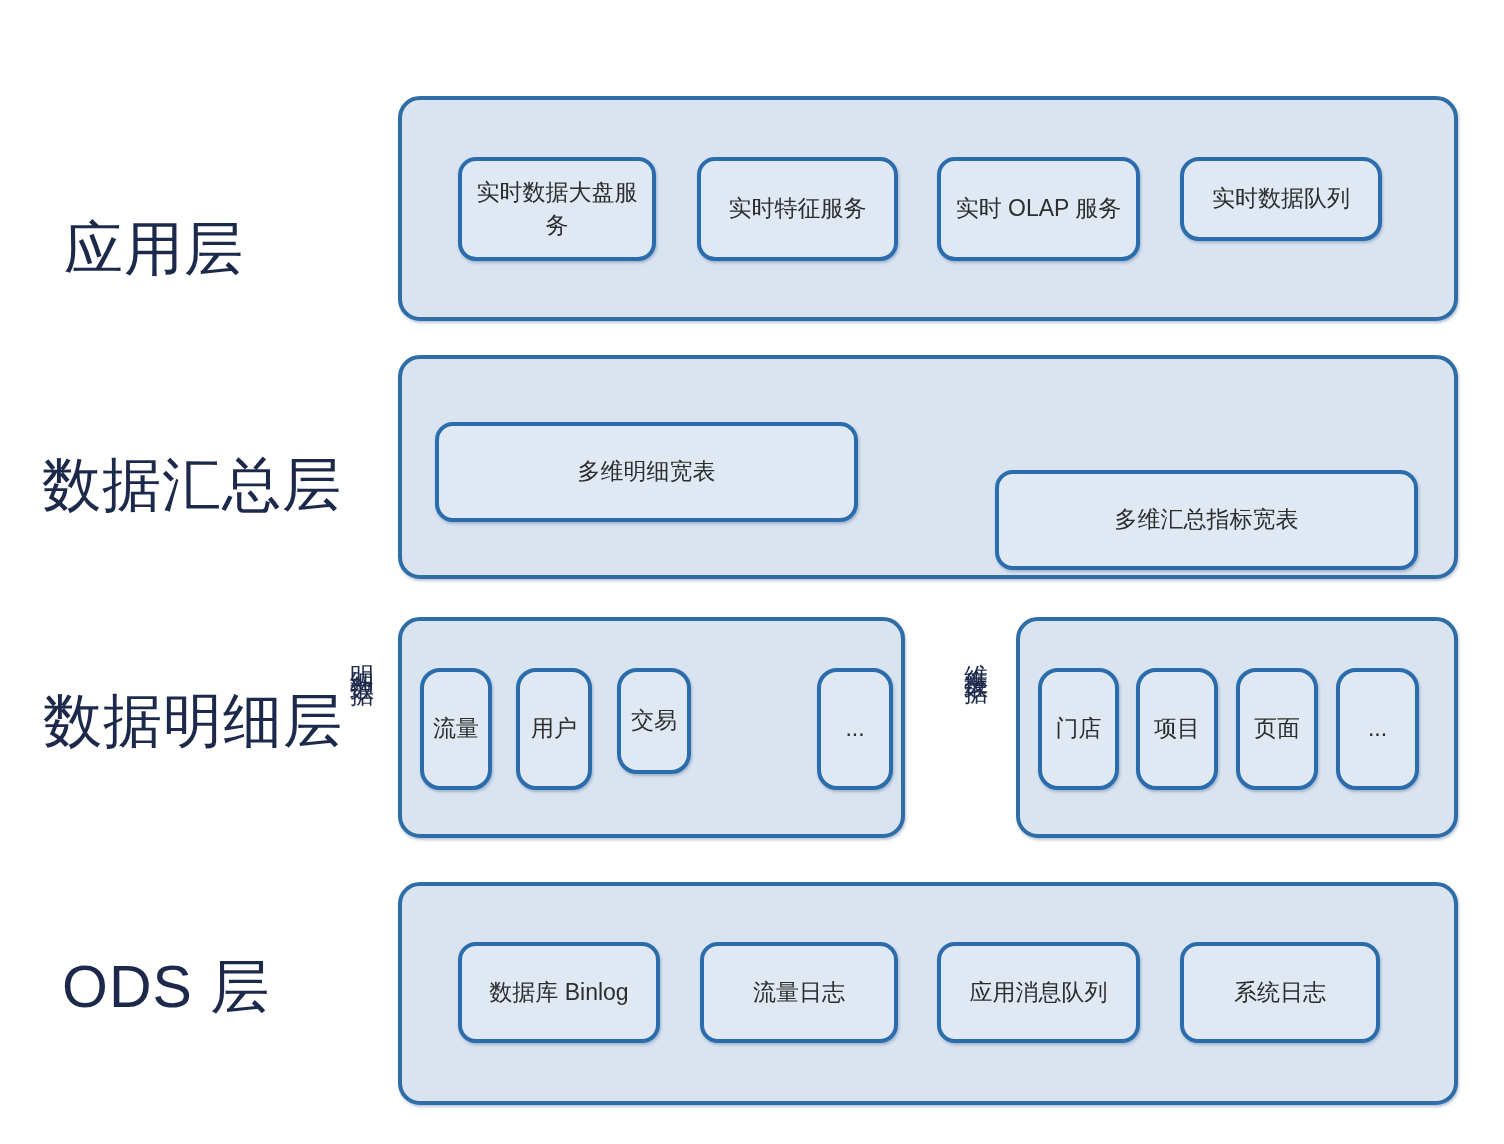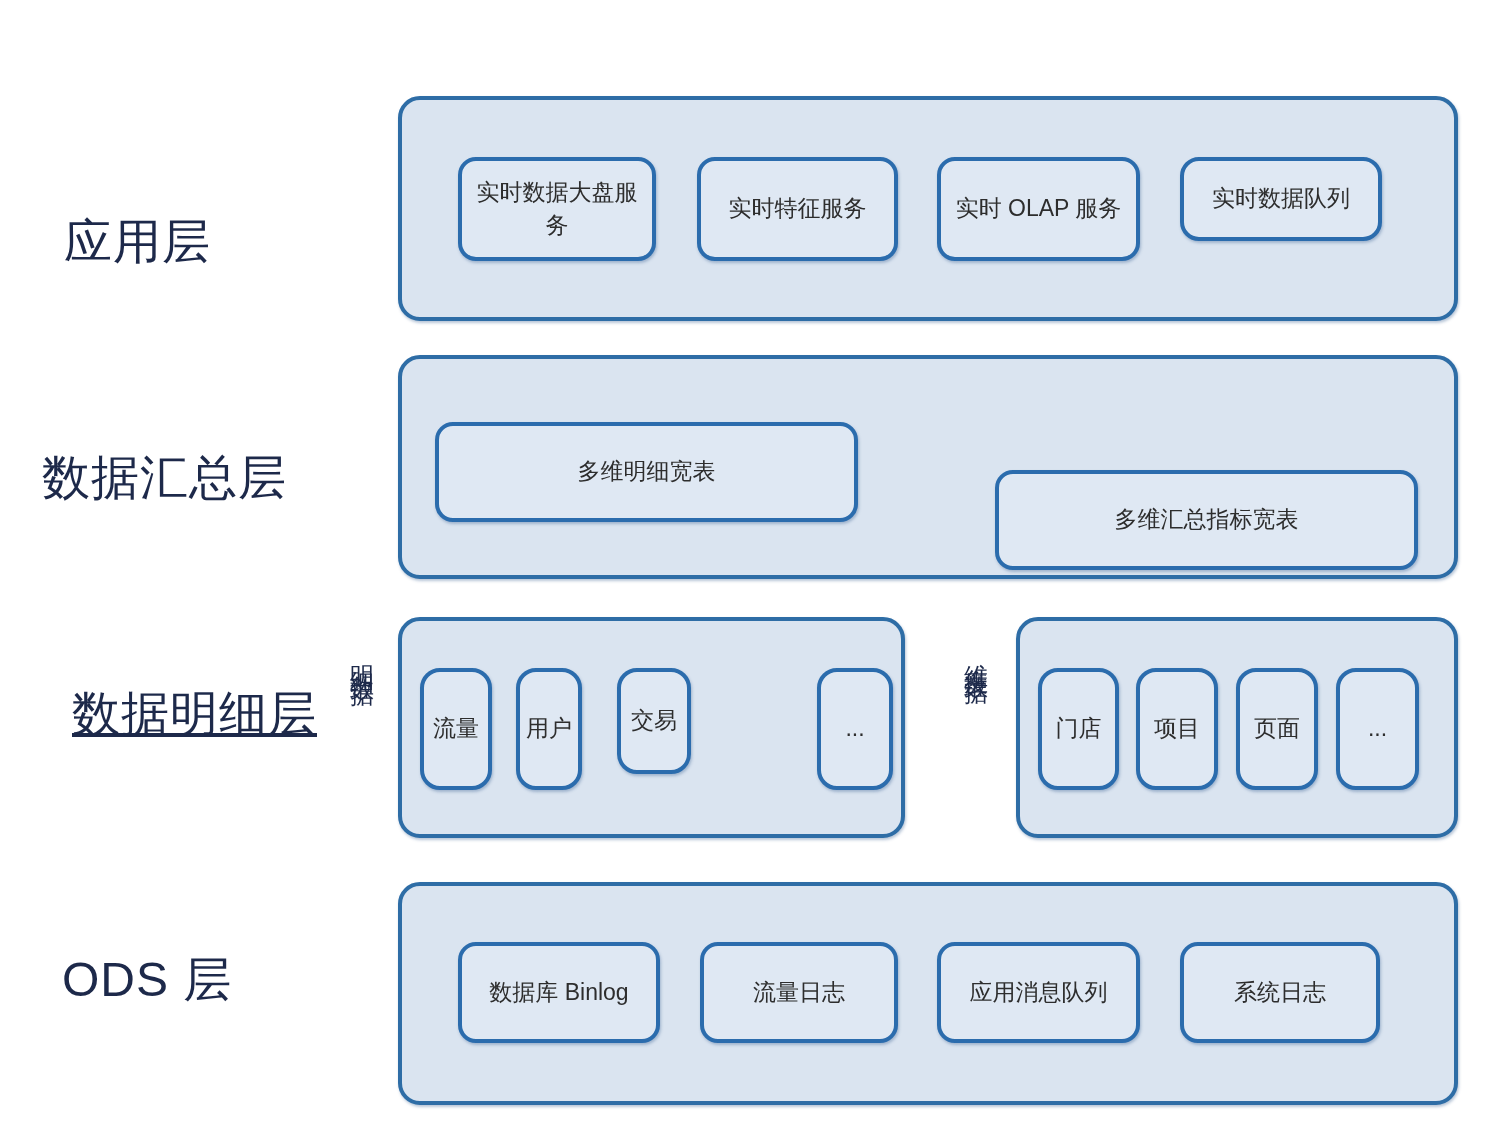--- a/index.html
+++ b/index.html
@@ -10,21 +10,21 @@
   }
   .canvas {
     position: relative;
     width: 1504px;
     height: 1144px;
     background: #ffffff;
     overflow: hidden;
   }
   .layer-label {
     position: absolute;
-    font-size: 48px;
+    font-size: 59px;
     font-weight: 500;
     color: #1d294a;
     letter-spacing: 1px;
     white-space: nowrap;
   }
   .container {
     position: absolute;
     background: #dae4f0;
     border: 4px solid #2e6da6;
     border-radius: 22px;
@@ -72,26 +72,26 @@
   <div class="node" style="left:458px; top:157px; width:198px; height:104px;">实时数据大盘服务</div>
   <div class="node" style="left:697px; top:157px; width:201px; height:104px;">实时特征服务</div>
   <div class="node" style="left:937px; top:157px; width:203px; height:104px;">实时 OLAP 服务</div>
   <div class="node" style="left:1180px; top:157px; width:202px; height:84px;border-radius:19px;">实时数据队列</div>
 
   <div class="layer-label" style="left:42px; top:446px;">数据汇总层</div>
   <div class="container" style="left:398px; top:355px; width:1060px; height:224px;"></div>
   <div class="node" style="left:435px; top:422px; width:423px; height:100px;">多维明细宽表</div>
   <div class="node" style="left:995px; top:422px; width:423px; height:100px;margin-top:48px;">多维汇总指标宽表</div>
 
-  <div class="layer-label" style="left:72px; top:682px;text-decoration:underline;">数据明细层</div>
+  <div class="layer-label" style="left:43px; top:682px;">数据明细层</div>
 
   <div class="side-label" style="left:350px; top:646px;">明细数据</div>
   <div class="container" style="left:398px; top:617px; width:507px; height:221px;"></div>
   <div class="node small" style="left:420px; top:668px; width:72px; height:122px;">流量</div>
-  <div class="node small" style="left:516px; top:668px; width:66px; height:122px;">用户</div>
+  <div class="node small" style="left:516px; top:668px; width:76px; height:122px;">用户</div>
   <div class="node small" style="left:617px; top:668px; width:74px; height:106px;">交易</div>
   <div class="node small" style="left:817px; top:668px; width:76px; height:122px;">...</div>
 
   <div class="side-label" style="left:964px; top:644px;">维度数据</div>
   <div class="container" style="left:1016px; top:617px; width:442px; height:221px;"></div>
   <div class="node small" style="left:1038px; top:668px; width:81px; height:122px;">门店</div>
   <div class="node small" style="left:1136px; top:668px; width:82px; height:122px;">项目</div>
   <div class="node small" style="left:1236px; top:668px; width:82px; height:122px;">页面</div>
   <div class="node small" style="left:1336px; top:668px; width:83px; height:122px;">...</div>
 

